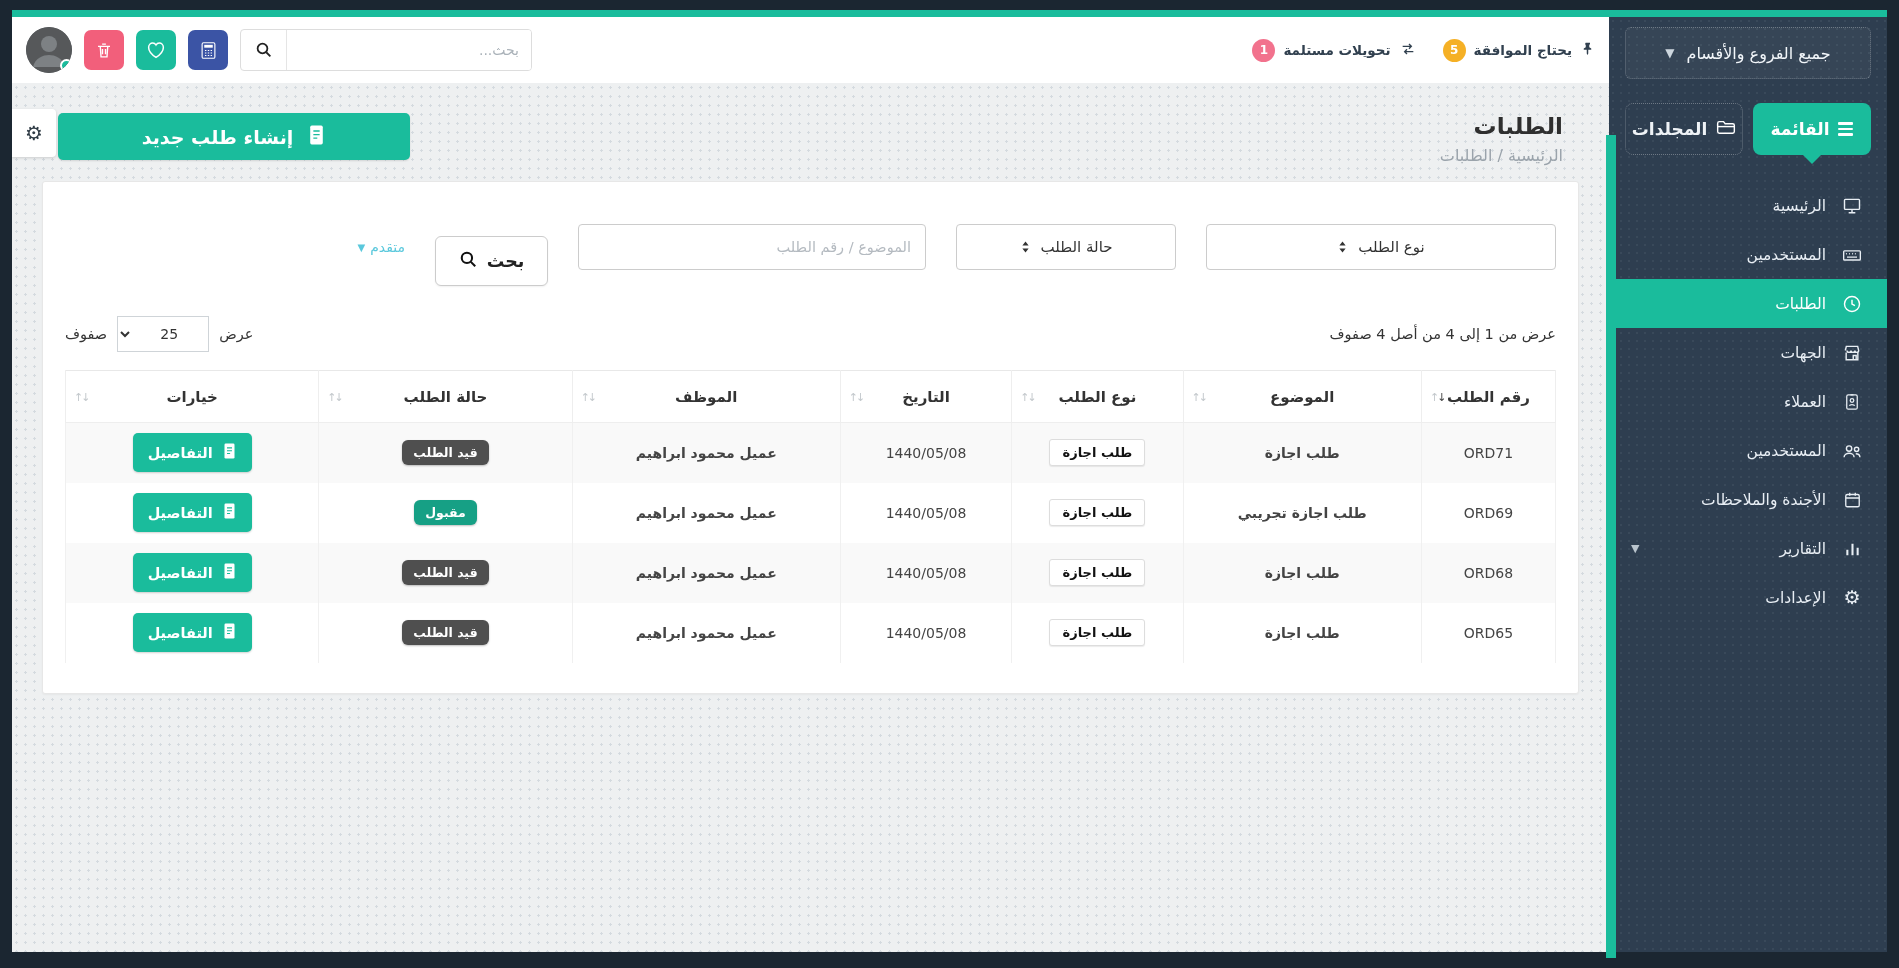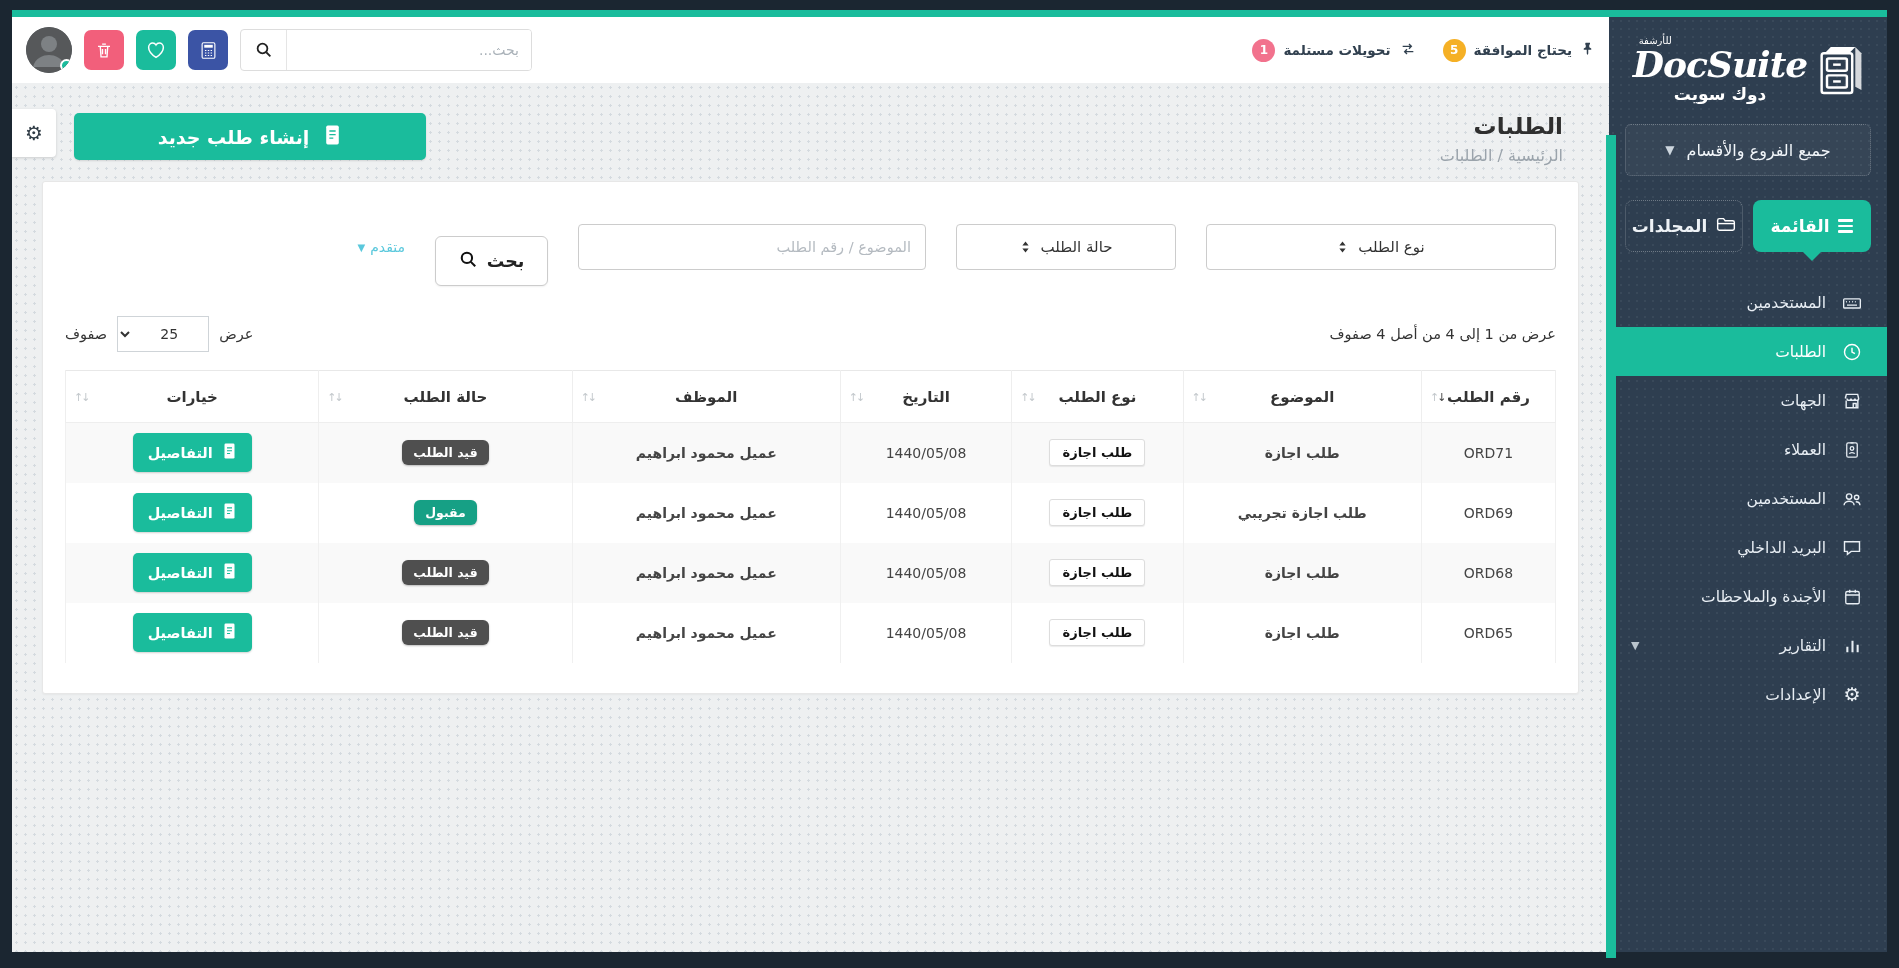--- a/index.html
+++ b/index.html
@@ -86,21 +86,21 @@
 
   .gear-box { position:absolute; left:0; top:26px; width:44px; height:48px; background:#fff;
     border-radius:0 4px 4px 0; box-shadow:0 1px 3px rgba(0,0,0,.15); display:flex; align-items:center;
     justify-content:center; font-size:20px; color:#2f3b45; cursor:pointer; }
 
   .page-head { margin-top:30px; display:flex; justify-content:space-between; align-items:flex-start; padding:0 16px; }
   .page-title { font-size:23px; font-weight:600; color:#2f2f2f; }
   .breadcrumb { font-size:16px; color:#9aa3ab; margin-top:7px; text-align:left; }
   .create-btn { background:#1abc9c; color:#fff; border:none; border-radius:5px; width:352px; height:47px;
     font-size:19px; font-weight:bold; display:flex; align-items:center; justify-content:center; gap:14px;
-    cursor:pointer; box-shadow:0 1px 2px rgba(0,0,0,.12); font-family:inherit;margin-left:16px; }
+    cursor:pointer; box-shadow:0 1px 2px rgba(0,0,0,.12); font-family:inherit; }
 
   .card { background:#fff; border:1px solid #e7e7e7; border-radius:3px; margin-top:16px; padding:26px 22px 30px;
     box-shadow:0 1px 2px rgba(0,0,0,.04); }
 
   .filter-row { display:flex; align-items:center; gap:30px; }
   .fselect { height:46px; border:1px solid #ccc; border-radius:4px; background:#fff; display:flex;
     align-items:center; justify-content:center; gap:10px; font-size:15px; color:#333; cursor:pointer; }
   .fselect svg { flex:0 0 auto; }
   .w-type { width:350px; } .w-status { width:220px; } .w-follow { width:228px; }
   .subject-input { width:348px; height:46px; border:1px solid #ccc; border-radius:4px; padding:0 14px;
@@ -150,38 +150,20 @@
 <body>
 
 <div class="frame">
   <div class="app">
     <div class="topline"></div>
     <div class="body">
 
       <aside class="sidebar">
         <div class="scroll-strip"></div>
 
-        <div class="logo">
-          <span class="cabinet-icon">
-            <svg width="46" height="52" viewBox="0 0 30 34" fill="none" stroke="#fff" stroke-width="1.6">
-              <path d="M5 6l4-4h16l-4 4z" fill="#fff" stroke="none"></path>
-              <path d="M25 2l4 4v24l-4-2z" fill="#fff" stroke="none" opacity=".8"></path>
-              <rect x="3" y="6" width="20" height="26" rx="1.5"></rect>
-              <rect x="6.5" y="9.5" width="13" height="8" rx="1"></rect>
-              <path d="M10.5 13.5h5"></path>
-              <rect x="6.5" y="20.5" width="13" height="8" rx="1"></rect>
-              <path d="M10.5 24.5h5"></path>
-            </svg>
-          </span>
-          <span class="logo-text">
-            <span class="logo-tag">للأرشفة</span>
-            <span class="logo-en">DocSuite</span>
-            <span class="logo-ar">دوك سويت</span>
-          </span>
-        </div>
 
         <div class="branch-select">
           <span>جميع الفروع والأقسام</span>
           <span class="caret">▼</span>
         </div>
 
         <div class="side-tabs">
           <div class="side-tab active">
             <span class="bars">
                 <i></i>
@@ -197,20 +179,29 @@
                 <path d="M2 9h20"></path>
               </svg>
             </span>
             <span>المجلدات</span>
           </div>
         </div>
 
         <nav class="side-menu">
           <div class="side-item">
             <span class="s-icon">
+              <svg width="20" height="20" viewBox="0 0 24 24" fill="none" stroke="#e8eef4" stroke-width="1.7">
+                <rect x="3" y="4" width="18" height="12" rx="1"></rect>
+                  <path d="M8 20h8M12 16v4"></path>
+                </svg>
+            </span>
+            <span>الرئيسية</span>
+          </div>
+          <div class="side-item">
+            <span class="s-icon">
               <svg width="20" height="20" viewBox="0 0 24 24" fill="none" stroke="#e8eef4" stroke-width="1.6">
                 <rect x="2" y="7" width="20" height="11" rx="1"></rect>
                 <path d="M5 10.5h1M8.5 10.5h1M12 10.5h1M15.5 10.5h1M19 10.5h0M6 14.5h12"></path>
                 </svg>
             </span>
             <span>المستخدمين</span>
           </div>
           <div class="side-item active">
             <span class="s-icon">
               <svg width="20" height="20" viewBox="0 0 24 24" fill="none" stroke="#fff" stroke-width="1.7">
@@ -242,28 +233,20 @@
           <div class="side-item">
             <span class="s-icon">
               <svg width="22" height="20" viewBox="0 0 26 24" fill="none" stroke="#e8eef4" stroke-width="1.7">
                 <circle cx="9.5" cy="9" r="3.2"></circle>
                   <path d="M3.5 19.5c0-3.2 3.2-4.8 6-4.8s6 1.6 6 4.8"></path>
                 <circle cx="18.5" cy="10" r="2.6"></circle>
                   <path d="M17.5 15.2c2.5 0 5 1.4 5 4.3"></path>
                 </svg>
             </span>
             <span>المستخدمين</span>
-          </div>
-          <div class="side-item">
-            <span class="s-icon">
-              <svg width="20" height="20" viewBox="0 0 24 24" fill="none" stroke="#e8eef4" stroke-width="1.7">
-                <path d="M3 4.5h18V16h-10l-4.5 3.5V16H3z"></path>
-                </svg>
-            </span>
-            <span>البريد الداخلي</span>
           </div>
           <div class="side-item">
             <span class="s-icon">
               <svg width="19" height="20" viewBox="0 0 24 24" fill="none" stroke="#e8eef4" stroke-width="1.7">
                 <rect x="3.5" y="5" width="17" height="15.5" rx="2"></rect>
                   <path d="M3.5 9.5h17M8.5 2.8V6.5M15.5 2.8V6.5"></path>
                 </svg>
             </span>
             <span>الأجندة والملاحظات</span>
           </div>

